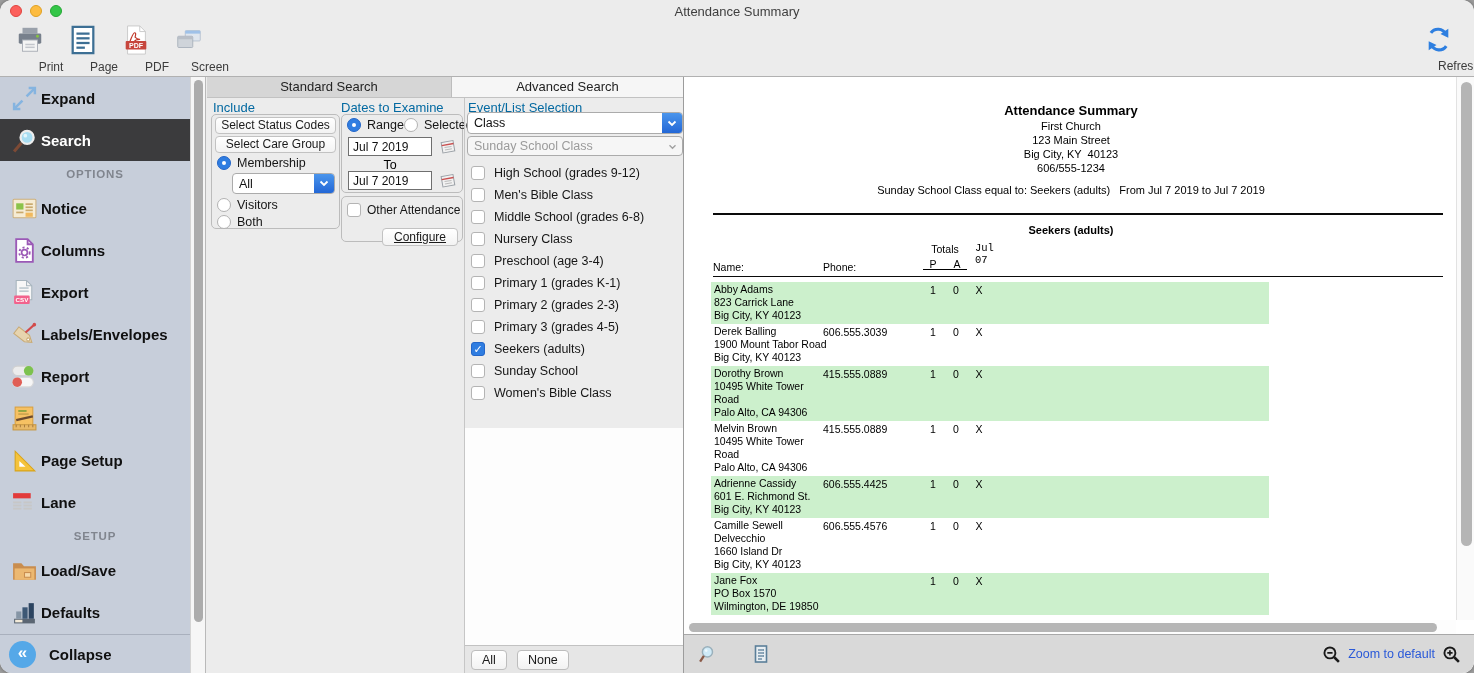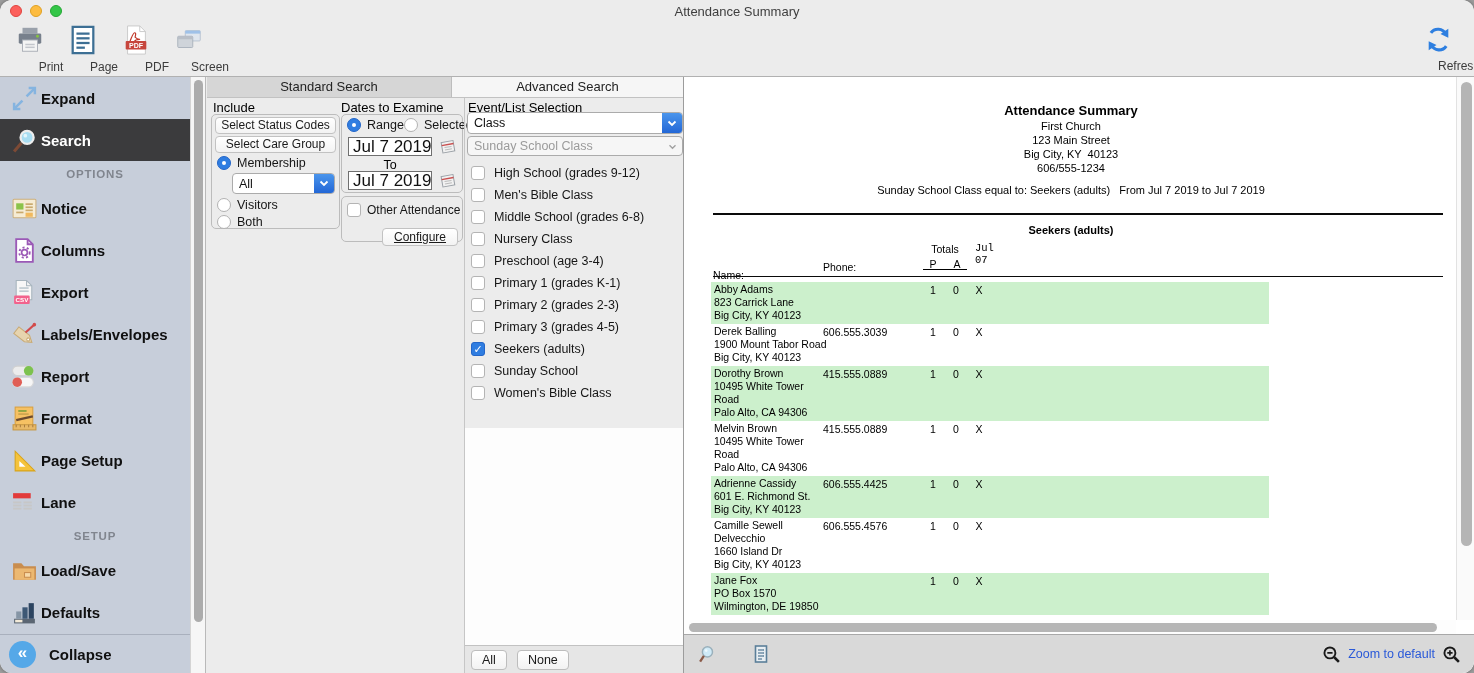--- a/index.html
+++ b/index.html
@@ -48,41 +48,41 @@
 
   
   #middle { position:absolute; left:207px; top:77px; width:476px; height:596px; background:#ececec; }
   #tabbar { position:absolute; left:0; top:0; width:476px; height:21px; display:flex;
             border-bottom:1px solid #c2c2c2; }
   .tab { text-align:center; line-height:20px; font-size:13px; color:#232323; }
   .tab.standard { width:245px; background:#d6d6d6; border-right:1px solid #bdbdbd; }
   .tab.advanced { width:231px; background:#f6f6f6; }
   #mid-content { position:absolute; left:0; top:21px; width:476px; height:575px; }
 
-  .grp-label { position:absolute; font-size:13px; color:#000000; }
+  .grp-label { position:absolute; font-size:13px; color:#0369a1; }
   .grp-box { position:absolute; border:1px solid #bcbcbc; border-radius:5px; }
 
   .mini-btn { position:absolute; background:linear-gradient(#ffffff,#f3f3f3); border:1px solid #c2c2c2;
               border-radius:4px; font-size:12px; color:#1a1a1a; text-align:center; line-height:15px; }
   .radio { width:14px; height:14px; border-radius:50%; border:1px solid #b2b2b2; background:#fff; flex:0 0 14px; }
   .radio.on { background:var(--accent,#2f7de1); border-color:#2466c8; position:relative; }
   .radio.on::after { content:""; position:absolute; left:4px; top:4px; width:4px; height:4px;
                      border-radius:50%; background:#fff; }
   .radio-row { position:absolute; display:flex; align-items:center; gap:6px; font-size:12.5px; color:#161616; }
 
   .dropdown { position:absolute; background:#fff; border:1px solid #ababab; border-radius:4px;
               display:flex; align-items:center; overflow:hidden; }
   .dropdown .dd-text { flex:1; padding-left:6px; font-size:12.5px; color:#111; white-space:nowrap; overflow:hidden; }
   .dropdown .dd-btn { width:20px; align-self:stretch; background:linear-gradient(#4a95ec,#2367d6);
                       display:flex; align-items:center; justify-content:center; }
   .dropdown.disabled { background:#f6f6f6; }
   .dropdown.disabled .dd-text { color:#9b9b9b; }
   .dd-chev-gray { color:#a2a2a2; font-size:10px; padding-right:5px; }
 
-  .datefield { position:absolute; background:#fff; border:1px solid #6f6f6f; font-size:17px; color:#111;
+  .datefield { position:absolute; background:#fff; border:1px solid #6f6f6f; font-size:12px; color:#111;
                padding-left:4px; width:84px; height:19px; font-family:inherit; }
   .stamp-icon { position:absolute; width:16px; height:16px; }
 
   .cb { width:14px; height:14px; border:1px solid #b4b4b4; border-radius:3px; background:#fff; flex:0 0 14px;
         display:flex; align-items:center; justify-content:center; }
   .cb .tick { display:none; color:#fff; font-size:11px; font-weight:700; line-height:11px; }
   .cb.checked { background:var(--accent,#2f7de1); border-color:#2466c8; }
   .cb.checked .tick { display:block; }
 
   #adv-divider { position:absolute; left:257px; top:0; width:1px; height:575px; background:#c6c6c6; }
@@ -106,21 +106,21 @@
   .rep-criteria { position:absolute; top:107px; left:0; width:100%; text-align:center; font-size:11px;
                   color:#000; white-space:pre; }
   .hr-thick { position:absolute; top:136px; left:28px; width:730px; height:2px; background:#0a0a0a; }
   .rep-section { position:absolute; top:147px; left:0; width:100%; text-align:center; font-size:11px;
                  font-weight:700; color:#000; }
   .hdr { position:absolute; font-size:10.5px; color:#000; }
   .hdr-totals { top:166px; left:238px; width:44px; text-align:center; border-bottom:1px solid #000; padding-bottom:14px; }
   .hdr-p { top:181px; left:238px; width:20px; text-align:center; }
   .hdr-a { top:181px; left:262px; width:20px; text-align:center; }
   .hdr-date { top:166px; left:290px; line-height:11.5px;font-family:Liberation Mono, monospace; }
-  .hdr-name { top:192px; left:28px; }
+  .hdr-name { top:184px; left:28px; }
   .hdr-phone { top:184px; left:138px; }
   .hr-thin { position:absolute; top:199px; left:28px; width:730px; height:1px; background:#0a0a0a; }
 
   #rows { position:absolute; left:26px; top:205px; width:558px; }
   .prow { position:relative; padding:1px 0 2px; font-size:10.5px; line-height:13px; color:#000; }
   .prow.green { background:var(--row-green,#ccf0cc); }
   .cell-name { margin-left:3px; white-space:nowrap; }
   .cell-phone { position:absolute; left:112px; top:2px; white-space:nowrap; }
   .cell-p { position:absolute; left:212px; top:2px; width:20px; text-align:center; }
   .cell-a { position:absolute; left:235px; top:2px; width:20px; text-align:center; }

